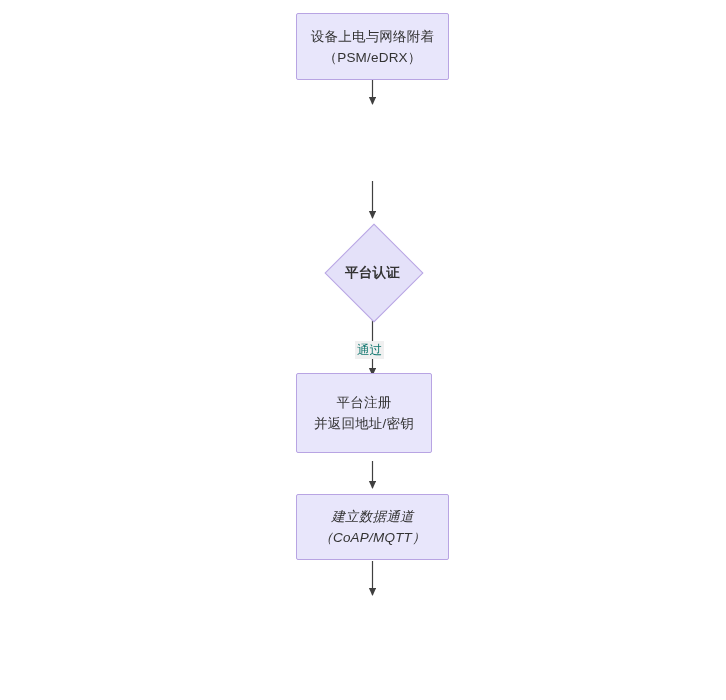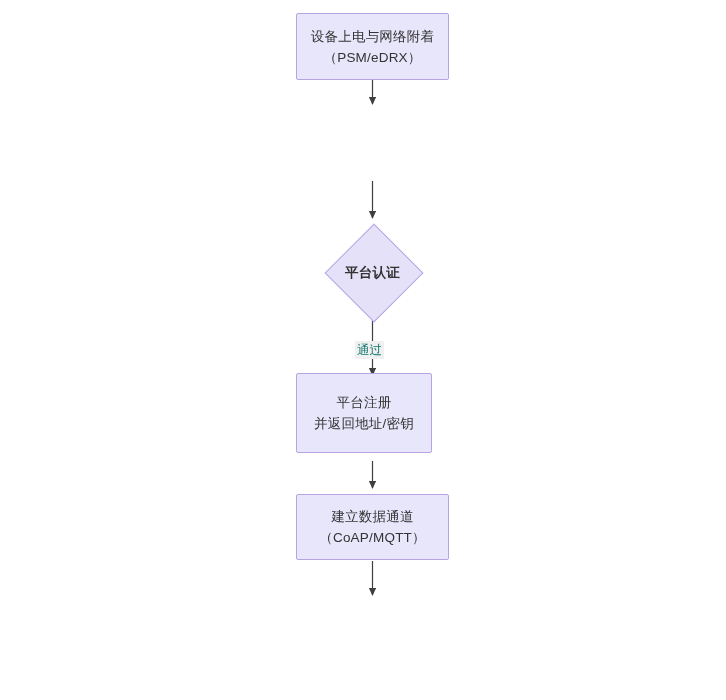--- a/index.html
+++ b/index.html
@@ -122,19 +122,19 @@
     <span class="node-label">平台认证</span>
   </div>
 
   <div class="edge-label" style="left:355px; top:341px;">通过</div>
 
   <div class="node node-process" style="left:296px; top:361px; width:136px; height:80px;margin-top:12px;">
     <span class="node-label">平台注册
 并返回地址/密钥</span>
   </div>
 
-  <div class="node node-process" style="left:296px; top:494px; width:153px; height:66px;">
+  <div class="node node-process" style="left:296px; top:494px; width:153px; height:66px;font-style:italic;">
     <span class="node-label">建立数据通道
 （CoAP/MQTT）</span>
   </div>
 
 
 </div>
 
 </body></html>

